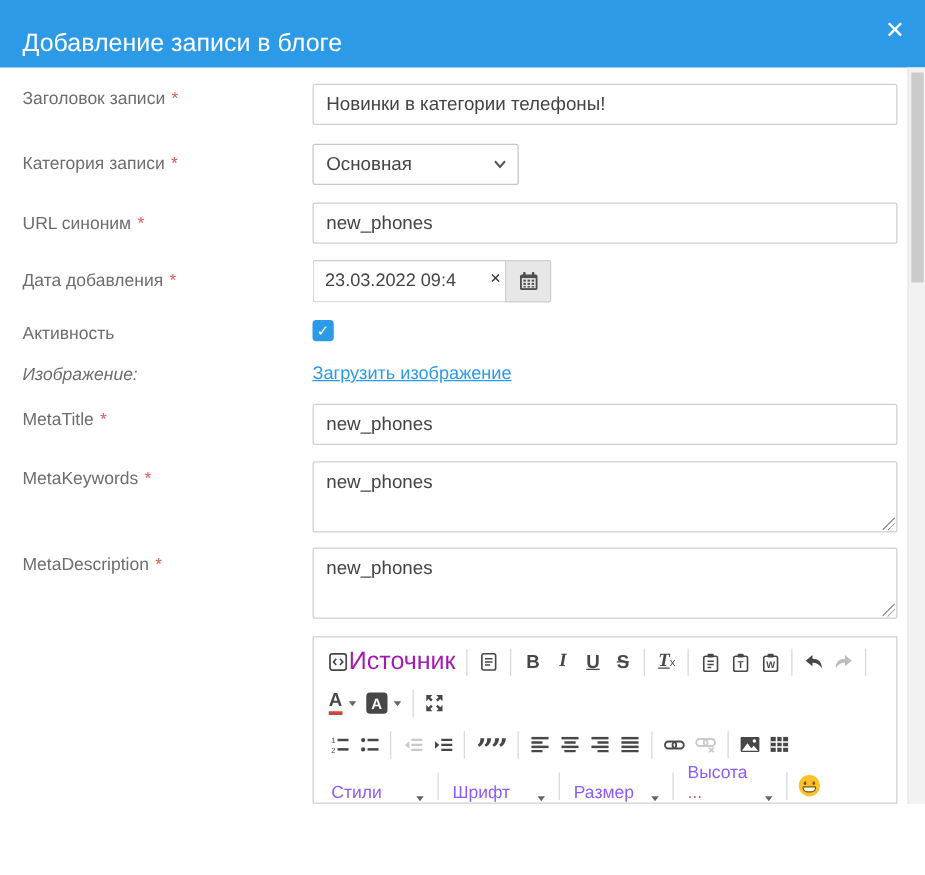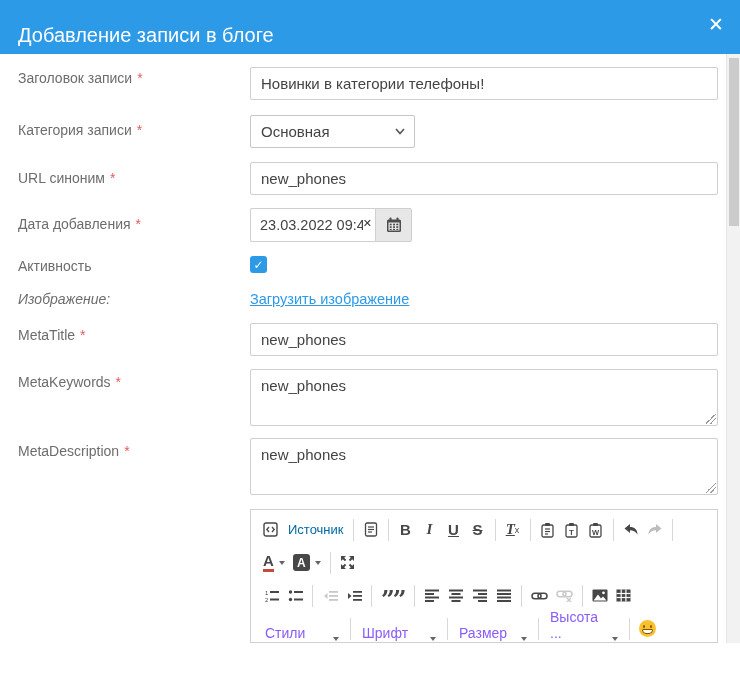--- a/index.html
+++ b/index.html
@@ -15,41 +15,41 @@
   .flabel { position:absolute; left:18px; font-size:14px; color:#6d6d6d; }
   .req { color:#e25c5c; margin-left:5px; font-size:14px; }
 
   
   .txt { position:absolute; left:250px; width:468px; height:33px; border:1px solid #cfcfcf; border-radius:2px; font-size:15px; color:#444; padding:0 10px; font-family:"Liberation Sans",sans-serif; background:#fff; outline:none; }
   .fake-select { position:absolute; left:250px; width:165px; height:33px; border:1px solid #c6c6c6; border-radius:2px; background:#fff; display:flex; align-items:center; padding:0 10px; font-size:15px; color:#444; cursor:pointer; }
   .fake-select svg { position:absolute; right:9px; top:12px; }
 
   .date-group { position:absolute; left:250px; top:208px; height:34px; display:flex; }
   .date-input-wrap { position:relative; }
-  .date-input { width:125px; height:34px; border:1px solid #cfcfcf; border-right:none; border-radius:2px 0 0 2px; font-size:14.5px; color:#444; padding:0 12px 0 9px; font-family:"Liberation Sans",sans-serif; outline:none; }
+  .date-input { width:154px; height:34px; border:1px solid #cfcfcf; border-right:none; border-radius:2px 0 0 2px; font-size:14.5px; color:#444; padding:0 12px 0 9px; font-family:"Liberation Sans",sans-serif; outline:none; }
   .date-clear { position:absolute; right:3px; top:10px; font-size:11px; color:#333; cursor:pointer; line-height:1; font-weight:bold; }
   .date-addon { width:37px; height:34px; background:#e7e7e7; border:1px solid #cfcfcf; border-radius:0 2px 2px 0; display:flex; align-items:center; justify-content:center; cursor:pointer; }
 
   .checkbox { position:absolute; left:250px; top:256px; width:17px; height:17px; background:#2d9ae8; border-radius:3px; display:flex; align-items:center; justify-content:center; cursor:pointer; }
   .checkbox span { color:#fff; font-size:12px; font-weight:bold; line-height:1; }
 
   .upload-link { position:absolute; left:250px; top:291px; font-size:14.5px; color:#2d9ae8; text-decoration:underline; cursor:pointer; }
 
   .ta-wrap { position:absolute; left:250px; width:468px; height:57px; }
   .ta { width:100%; height:100%; border:1px solid #cfcfcf; border-radius:2px; font-size:15px; color:#444; padding:7px 10px; resize:none; font-family:"Liberation Sans",sans-serif; outline:none; }
   .resize-grip { position:absolute; right:2px; bottom:2px; width:10px; height:10px; background:
      linear-gradient(135deg, transparent 0 45%, #9a9a9a 45% 52%, transparent 52% 68%, #9a9a9a 68% 75%, transparent 75%); pointer-events:none; }
 
   
   .editor { position:absolute; left:250px; top:509px; width:468px; height:134px; border:1px solid #d1d1d1; background:#fff; padding:7px 8px; overflow:hidden; }
   .tb-row { display:flex; align-items:center; height:25px; margin-bottom:8px; }
   .tb-btn { display:flex; align-items:center; justify-content:center; min-width:24px; height:24px; padding:0 4px; border-radius:2px; color:#474747; cursor:pointer; }
   .tb-btn.disabled { color:#c3c3c3; cursor:default; }
   .tb-sep { width:1px; height:22px; background:#d8d8d8; margin:0 5px; }
-  .tb-label { font-size:13px; color:#0369a1; margin-left:10px; }
+  .tb-label { font-size:20px; color:#a21caf; margin-left:1px; }
   .glyph-b { font-weight:bold; font-size:15px; }
   .glyph-i { font-style:italic; font-family:"Liberation Serif",serif; font-weight:bold; font-size:15px; }
   .glyph-u { font-weight:bold; font-size:15px; text-decoration:underline; }
   .glyph-s { font-weight:bold; font-size:15px; text-decoration:line-through; }
   .glyph-tx { font-style:italic; font-family:"Liberation Serif",serif; font-weight:bold; font-size:15px; text-decoration:underline; }
   .quote-glyph { font-family:"DejaVu Serif",serif; font-weight:bold; font-size:24px; line-height:10px; margin-top:9px; letter-spacing:-2px; }
   .acolor { position:relative; font-weight:bold; font-size:15px; padding-bottom:1px; border-bottom:3px solid #c9483c; line-height:14px; }
   .abg { width:17px; height:17px; background:#474747; border-radius:3px; color:#fff; font-weight:bold; font-size:12px; display:flex; align-items:center; justify-content:center; }
   .dd-arrow { width:0; height:0; border-left:3.5px solid transparent; border-right:3.5px solid transparent; border-top:4px solid #666; margin-left:5px; }
   .combo { display:flex; align-items:flex-end; justify-content:space-between; width:86px; height:24px; padding:0 6px; color:#8b5cf6; font-size:14px; cursor:pointer; }

